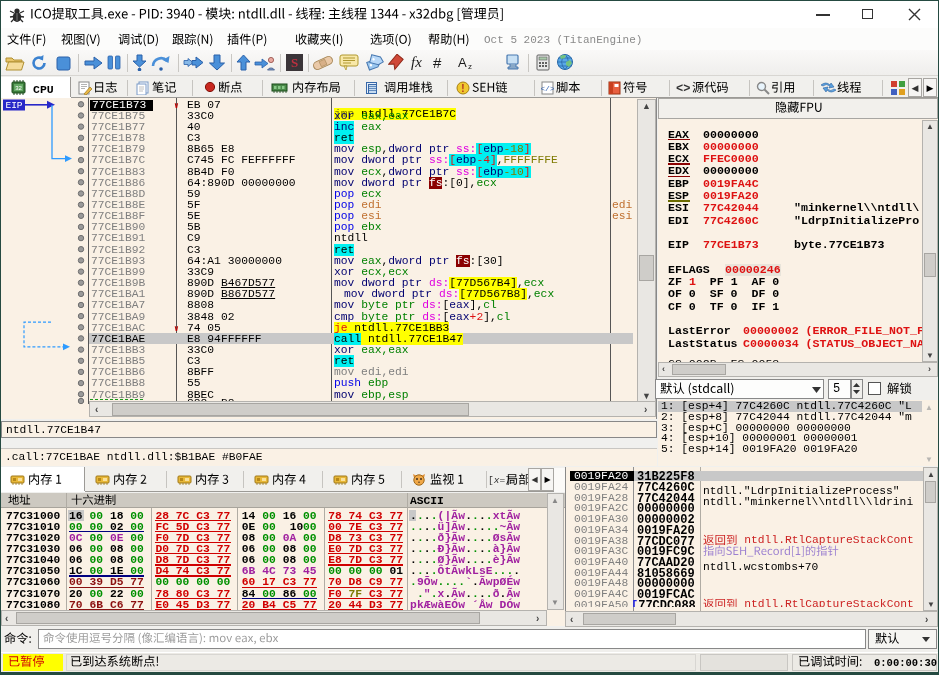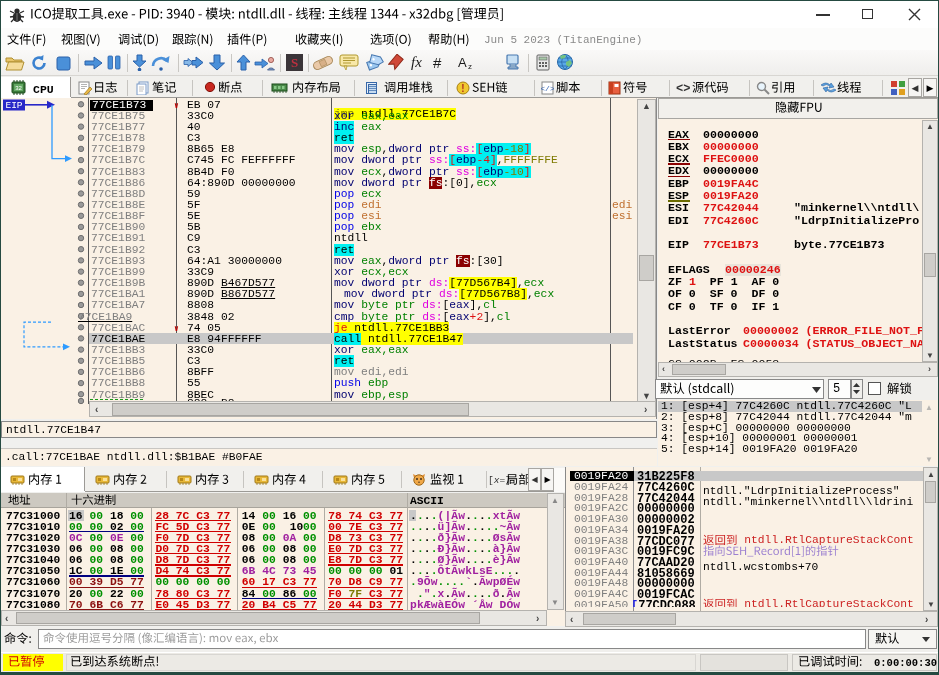--- a/index.html
+++ b/index.html
@@ -140,21 +140,21 @@
       <path transform="translate(28.52,10.74) scale(0.012200,-0.012200)" d="M371 -13C555 -13 684 134 684 369C684 604 555 746 371 746C187 746 58 604 58 369C58 134 187 -13 371 -13ZM371 68C239 68 153 186 153 369C153 552 239 665 371 665C503 665 589 552 589 369C589 186 503 68 371 68Z"></path>
       <path transform="translate(37.58,10.74) scale(0.012200,-0.012200)" d="M99 -196C191 -47 246 114 246 311C246 507 191 668 99 818L42 792C128 649 171 480 171 311C171 141 128 -29 42 -171Z"></path>
     </svg></div>
 <div class="abs" style="left:428px;top:33px"><svg width="41.5" height="15.2" style="overflow:visible" fill="#000">
       <path transform="translate(0.00,10.74) scale(0.012200,-0.012200)" d="M274 840V761H66V700H274V627H87V568H274V544C274 528 272 510 266 490H50V429H237C206 384 154 340 69 311C86 297 110 273 122 257C231 300 291 366 322 429H540V490H344C348 510 350 528 350 544V568H513V627H350V700H534V761H350V840ZM584 798V303H656V733H827C800 690 767 640 734 596C822 547 855 502 855 466C855 445 848 431 830 423C818 419 803 416 788 415C759 413 723 414 680 418C692 401 702 374 704 355C743 351 786 352 820 355C840 357 863 363 880 371C913 389 930 417 929 461C929 506 900 554 814 607C856 657 900 718 938 770L886 801L873 798ZM150 262V-26H226V194H458V-78H536V194H789V58C789 45 785 41 768 40C752 40 693 40 629 41C639 23 651 -4 655 -24C739 -24 792 -24 824 -13C856 -2 866 19 866 56V262H536V341H458V262Z"></path>
       <path transform="translate(12.20,10.74) scale(0.012200,-0.012200)" d="M633 840C633 763 633 686 631 613H466V542H628C614 300 563 93 371 -26C389 -39 414 -64 426 -82C630 52 685 279 700 542H856C847 176 837 42 811 11C802 -1 791 -4 773 -4C752 -4 700 -3 643 1C656 -19 664 -50 666 -71C719 -74 773 -75 804 -72C836 -69 857 -60 876 -33C909 10 919 153 929 576C929 585 929 613 929 613H703C706 687 706 763 706 840ZM34 95 48 18C168 46 336 85 494 122L488 190L433 178V791H106V109ZM174 123V295H362V162ZM174 509H362V362H174ZM174 576V723H362V576Z"></path>
       <path transform="translate(24.40,10.74) scale(0.012200,-0.012200)" d="M239 -196 295 -171C209 -29 168 141 168 311C168 480 209 649 295 792L239 818C147 668 92 507 92 311C92 114 147 -47 239 -196Z"></path>
       <path transform="translate(28.52,10.74) scale(0.012200,-0.012200)" d="M101 0H193V346H535V0H628V733H535V426H193V733H101Z"></path>
       <path transform="translate(37.41,10.74) scale(0.012200,-0.012200)" d="M99 -196C191 -47 246 114 246 311C246 507 191 668 99 818L42 792C128 649 171 480 171 311C171 141 128 -29 42 -171Z"></path>
     </svg></div>
-<div class="abs mono" style="left:484px;top:34px;font-size:11px;color:#8a8a8a">Jun 5 2023 (TitanEngine)</div>
+<div class="abs mono" style="left:484px;top:34px;font-size:11px;color:#8a8a8a">Oct 5 2023 (TitanEngine)</div>
 <div class="abs" style="left:1px;top:50px;width:937px;height:26px;background:linear-gradient(#FAF9F8,#EFEEEC);border-bottom:1px solid #D8D6D2"></div>
 <div class="abs" style="left:5px;top:55px"><svg width="20" height="16" viewBox="0 0 20 16">
       <path d="M1 3 h6 l2 2 h8 v2 h-16z" fill="#E8C56A" stroke="#B08F30" stroke-width="1"></path>
       <path d="M1 15 L3.5 7 H19 L16.5 15 Z" fill="#F5DC9A" stroke="#B08F30" stroke-width="1"></path>
     </svg></div>
 <div class="abs" style="left:30px;top:54px"><svg width="18" height="18" viewBox="0 0 18 18">
       <path d="M14.5 9 a5.5 5.5 0 1 1 -2.2-4.4" fill="none" stroke="#3B82D0" stroke-width="2.6"></path>
       <path d="M13.5 1 L13 6.5 L8 4.5 Z" fill="#3B82D0"></path>
     </svg></div>
 <div class="abs" style="left:56px;top:56px"><svg width="15" height="15" viewBox="0 0 15 15">
@@ -492,21 +492,21 @@
 <div class="abs mono d" style="left:334px;top:266.9px"><span class="nav">xor</span> <span class="grn">ecx,ecx</span></div>
 <div class="abs mono d" style="left:91px;top:278.0px;"><span class="gry">77CE1B9B</span></div>
 <div class="abs mono d" style="left:187px;top:278.0px">890D <span style="text-decoration:underline">B467D577</span></div>
 <div class="abs mono d" style="left:334px;top:278.0px"><span class="nav">mov</span> <span class="nav">dword ptr</span> <span class="mag">ds:</span><span class="ylw">[77D567B4]</span>,<span class="grn">ecx</span></div>
 <div class="abs mono d" style="left:91px;top:289.2px;"><span class="gry">77CE1BA1</span></div>
 <div class="abs mono d" style="left:187px;top:289.2px">890D <span style="text-decoration:underline">B867D577</span></div>
 <div class="abs mono d" style="left:344px;top:289.2px"><span class="nav">mov</span> <span class="nav">dword ptr</span> <span class="mag">ds:</span><span class="ylw">[77D567B8]</span>,<span class="grn">ecx</span></div>
 <div class="abs mono d" style="left:91px;top:300.3px;"><span class="gry">77CE1BA7</span></div>
 <div class="abs mono d" style="left:187px;top:300.3px">8808</div>
 <div class="abs mono d" style="left:334px;top:300.3px"><span class="nav">mov</span> <span class="grn">byte ptr</span> <span class="mag">ds:</span>[<span class="nav">eax</span>],<span class="grn">cl</span></div>
-<div class="abs mono d" style="left:78px;top:311.5px;text-decoration:underline;"><span class="gry">77CE1BA9</span></div>
+<div class="abs mono d" style="left:91px;top:311.5px;"><span class="gry">77CE1BA9</span></div>
 <div class="abs mono d" style="left:187px;top:311.5px">3848 02</div>
 <div class="abs mono d" style="left:334px;top:311.5px"><span class="nav">cmp</span> <span class="grn">byte ptr</span> <span class="mag">ds:</span>[<span class="nav">eax</span><span class="red">+2</span>],<span class="grn">cl</span></div>
 <div class="abs mono d" style="left:91px;top:322.6px;"><span class="gry">77CE1BAC</span></div>
 <div class="abs mono d" style="left:187px;top:322.6px"><span style="position:absolute;left:-13px;top:0.5px;color:#C00000;font-size:8px;font-weight:bold">∨</span>74 05</div>
 <div class="abs mono d" style="left:334px;top:322.6px"><span class="ylw"><span class="red">je</span> ntdll.77CE1BB3</span></div>
 <div class="abs" style="left:89px;top:333.1px;width:544px;height:11.2px;background:#C8C8C8"></div>
 <div class="abs mono d" style="left:91px;top:333.8px;"><span style="color:#000">77CE1BAE</span></div>
 <div class="abs mono d" style="left:187px;top:333.8px">E8 94FFFFFF</div>
 <div class="abs mono d" style="left:334px;top:333.8px"><span class="cyn">call</span><span class="ylw"> ntdll.77CE1B47</span></div>
 <div class="abs mono d" style="left:91px;top:344.9px;"><span class="gry">77CE1BB3</span></div>

